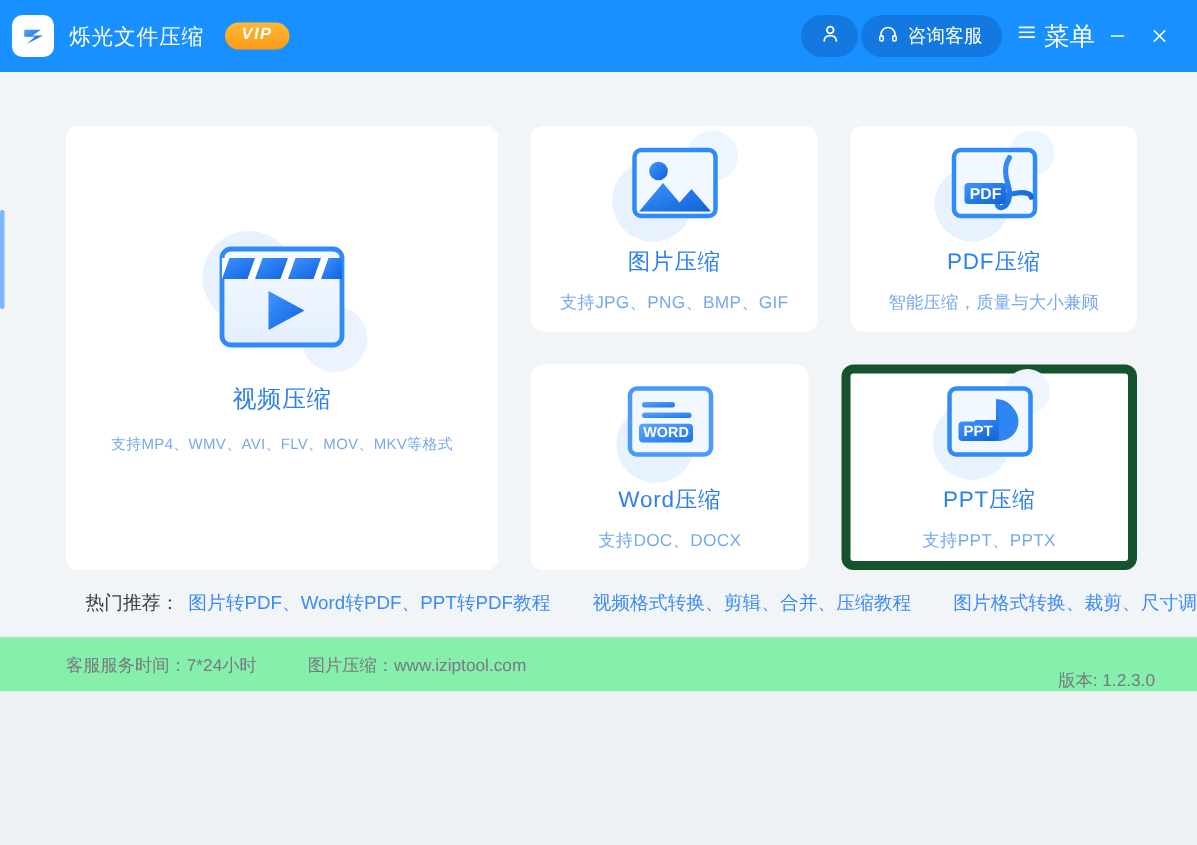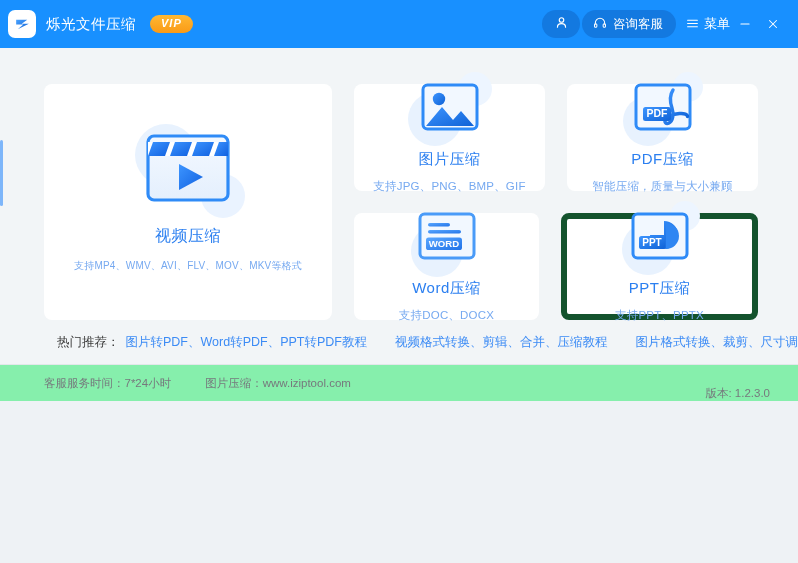--- a/index.html
+++ b/index.html
@@ -3,21 +3,21 @@
 <meta charset="utf-8">
 <style>
   * { box-sizing: border-box; margin: 0; padding: 0; }
   html, body {
     width: 798px; height: 563px;
     font-family: "Liberation Sans", "DejaVu Sans", sans-serif;
     overflow: hidden;
     background: #eef2f5;
   }
   .app {
-    width: 798px; height: 401px;
+    width: 798px; height: 461px;
     position: relative;
     display: flex; flex-direction: column;
     background: #f2f5f7;
   }
 
   
   .titlebar {
     height: 48px;
     background: #1890ff;
     display: flex; align-items: center;
@@ -58,22 +58,22 @@
     background: #1379e0;
     border-radius: 15px;
     height: 28px;
     display: flex; align-items: center; justify-content: center;
     color: #fff; font-size: 12.5px;
     cursor: pointer;
   }
   .pill.avatar { width: 38px; }
   .pill.service { padding: 0 13px 0 11px; gap: 6px; }
   .tb-menu {
-    display: flex; align-items: flex-end; gap: 5px;
-    color: #ffffff; font-size: 13px;
+    display: flex; align-items: flex-start; gap: 5px;
+    color: #ffffff; font-size: 17px;
     margin-left: 8px; cursor: pointer;
   }
   .tb-btn {
     width: 26px; height: 26px;
     display: flex; align-items: center; justify-content: center;
     color: #ffffff; cursor: pointer;
   }
   .tb-btn svg { display: block; }
 
   

